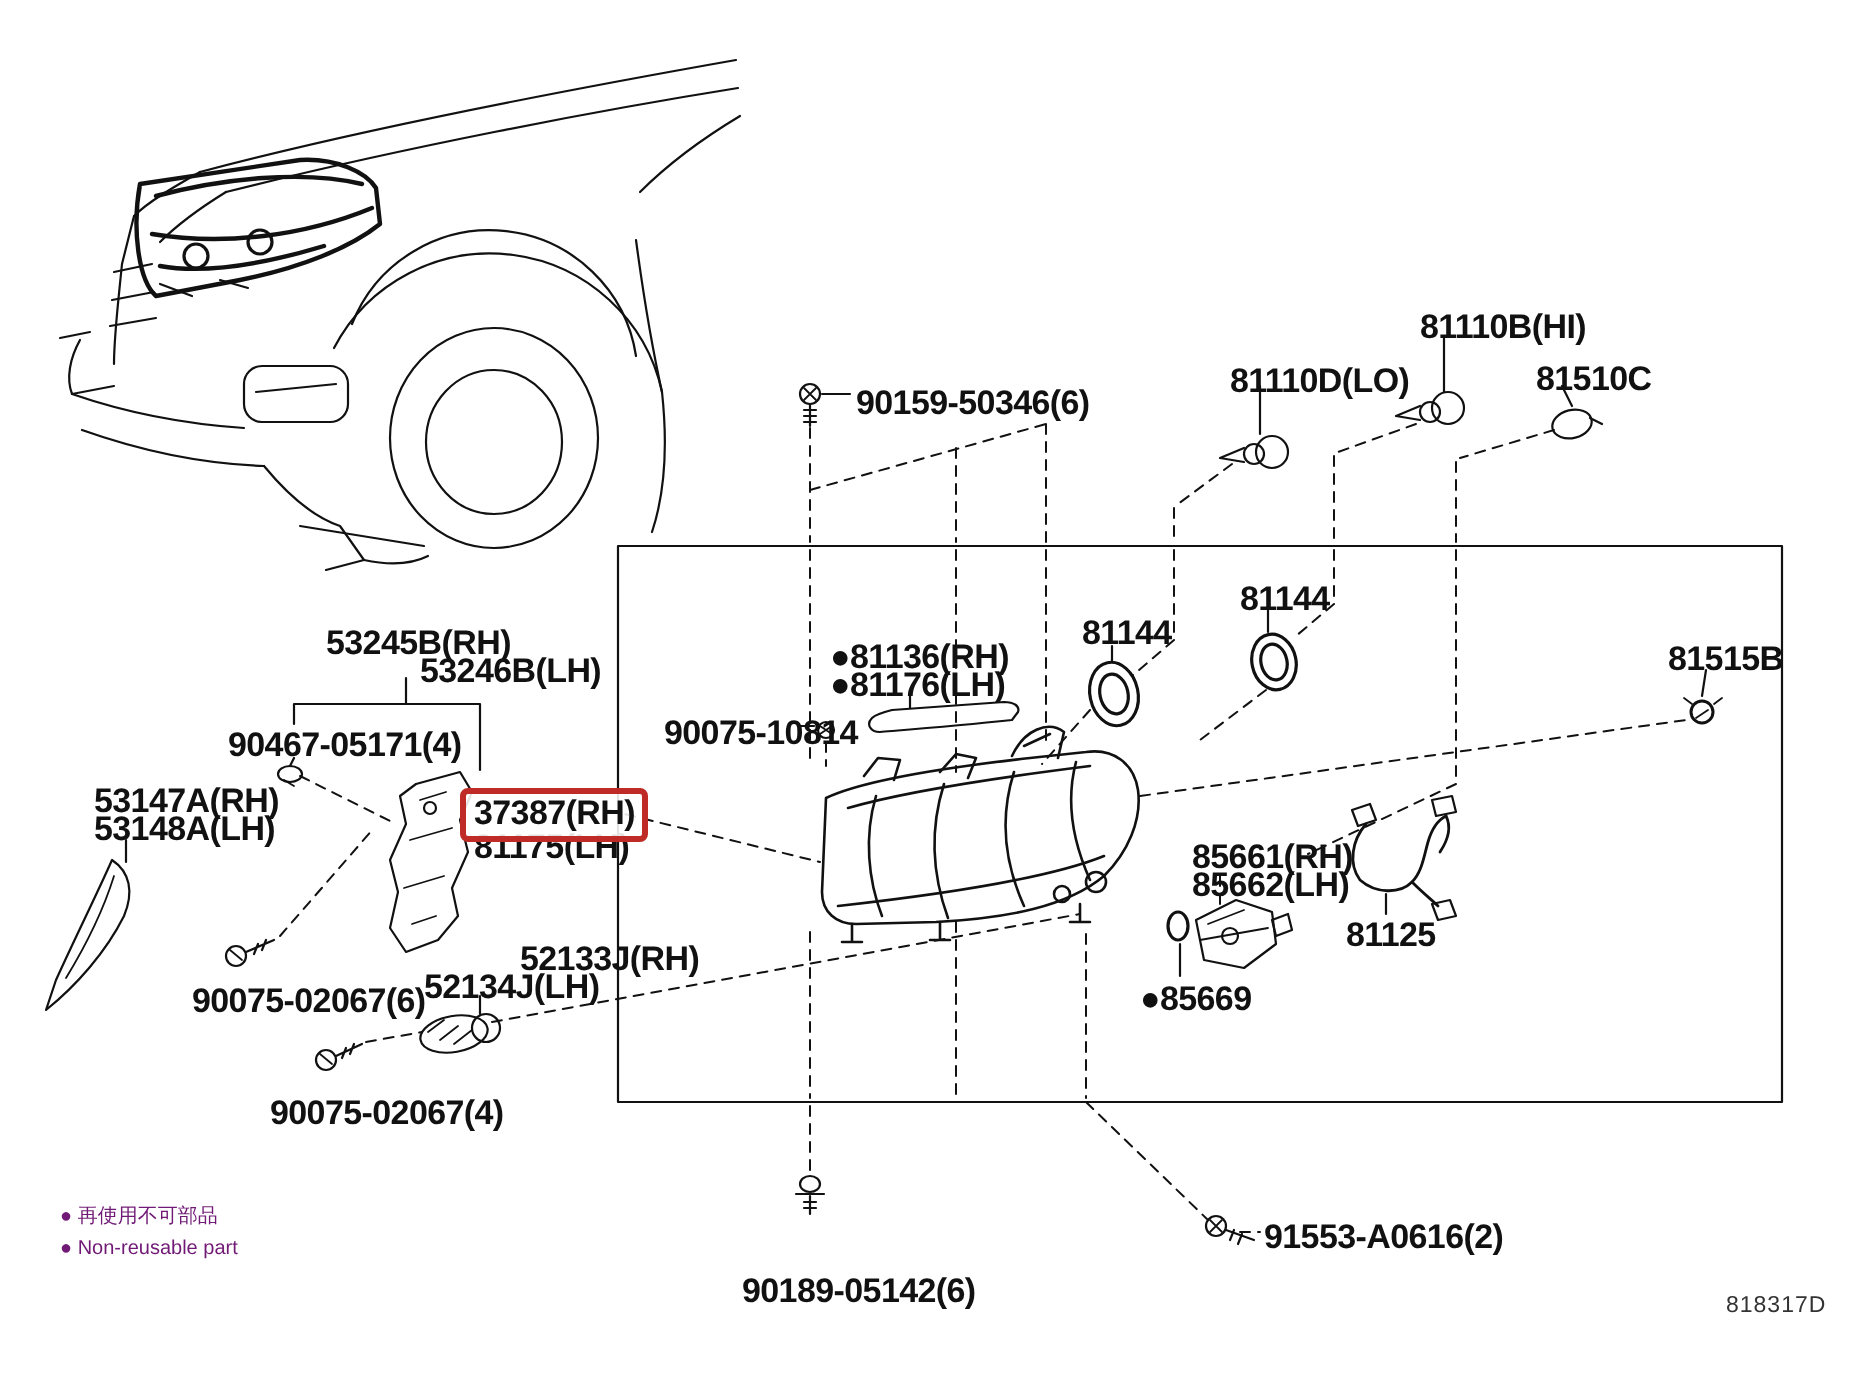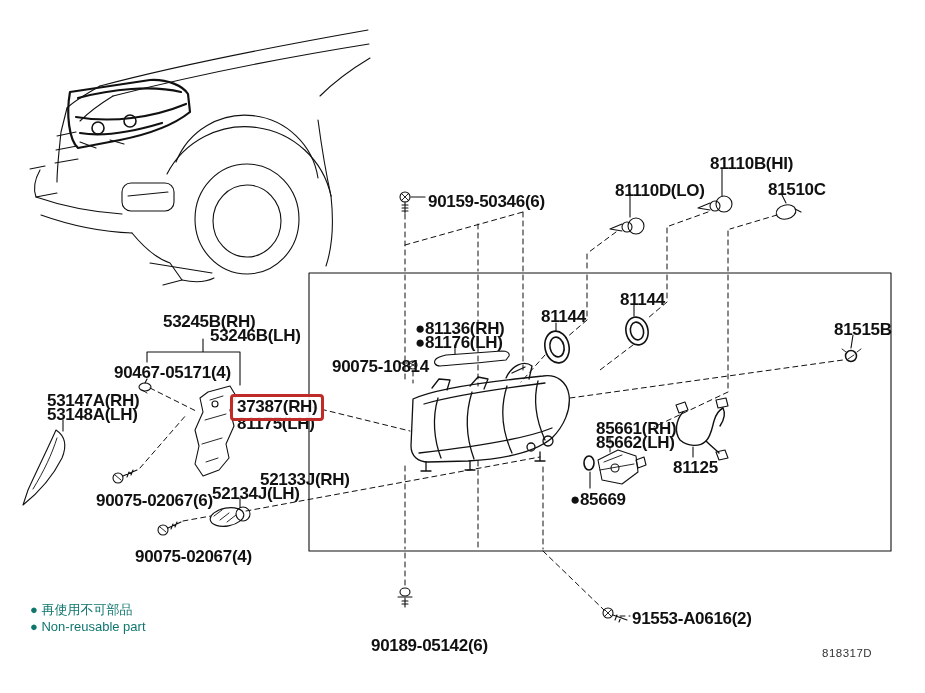--- a/index.html
+++ b/index.html
@@ -10,21 +10,21 @@
   .stage svg{position:absolute;left:0;top:0;z-index:1;}
   .part-label{
     position:absolute;font-size:17px;font-weight:bold;letter-spacing:-0.3px;
     color:#111;white-space:nowrap;line-height:1.05;z-index:2;
   }
   .part-label.highlighted{
     border:3px solid var(--hl,#bf2b26);border-radius:4px;
     padding:1px 4px 2px;margin:-5px -7px;background:rgba(255,255,255,0.88);z-index:3;
   }
   .legend-line{
-    position:absolute;font-size:13px;color:#0f766e;z-index:2;white-space:nowrap;
+    position:absolute;font-size:10px;color:#701a75;z-index:2;white-space:nowrap;
     font-weight:500;
   }
   .doc-code{
     position:absolute;font-size:11.5px;color:#333;z-index:2;white-space:nowrap;
     letter-spacing:0.5px;
   }
 </style>
 </head>
 <body>
 
@@ -267,14 +267,14 @@
       <div class="part-label" style="left: 212px; top: 471px; margin-left: 48px;">52133J(RH)</div>
       <div class="part-label" style="left: 212px; top: 485px;">52134J(LH)</div>
       <div class="part-label" style="left: 96px; top: 492px;">90075-02067(6)</div>
       <div class="part-label" style="left: 135px; top: 548px;">90075-02067(4)</div>
       <div class="part-label" style="left: 371px; top: 611px; margin-top: 26px;">90189-05142(6)</div>
       <div class="part-label" style="left: 632px; top: 610px;">91553-A0616(2)</div>
     </div>
 
   <div class="legend-line" style="left:30px;top:601px;">● 再使用不可部品</div>
   <div class="legend-line" style="left:30px;top:619px;">● Non-reusable part</div>
-  <div class="doc-code" style="left:822px;top:647px;">818317D</div>
+  <div class="doc-code" style="left:863px;top:647px;">818317D</div>
 </div>
 
 </body></html>

